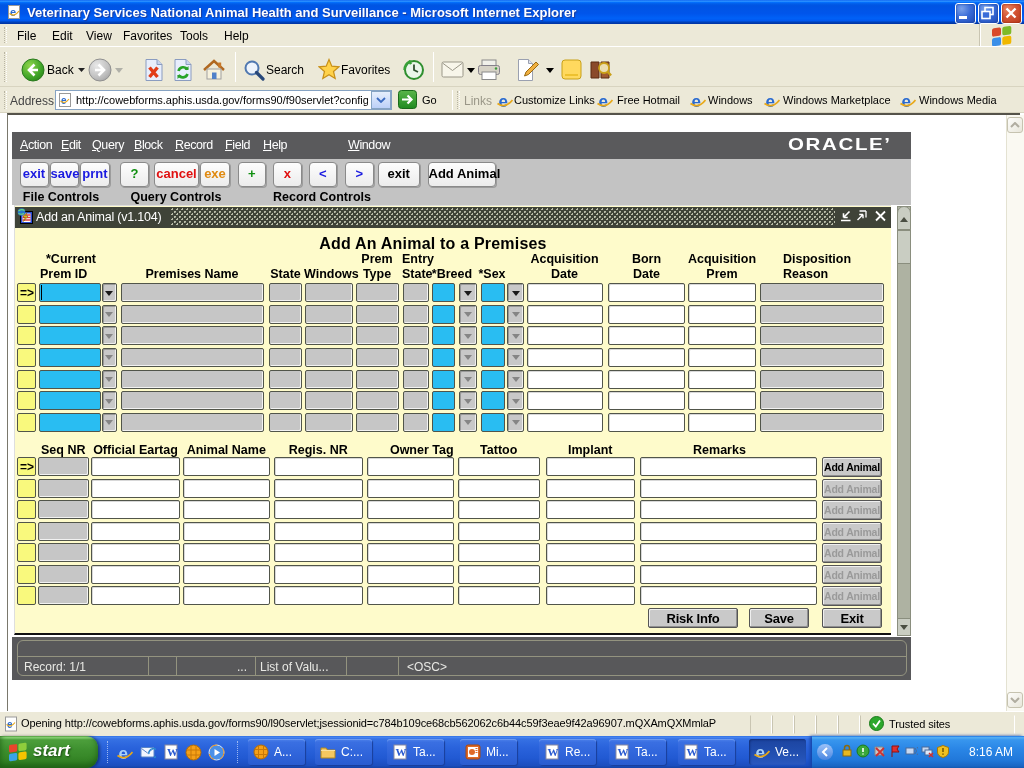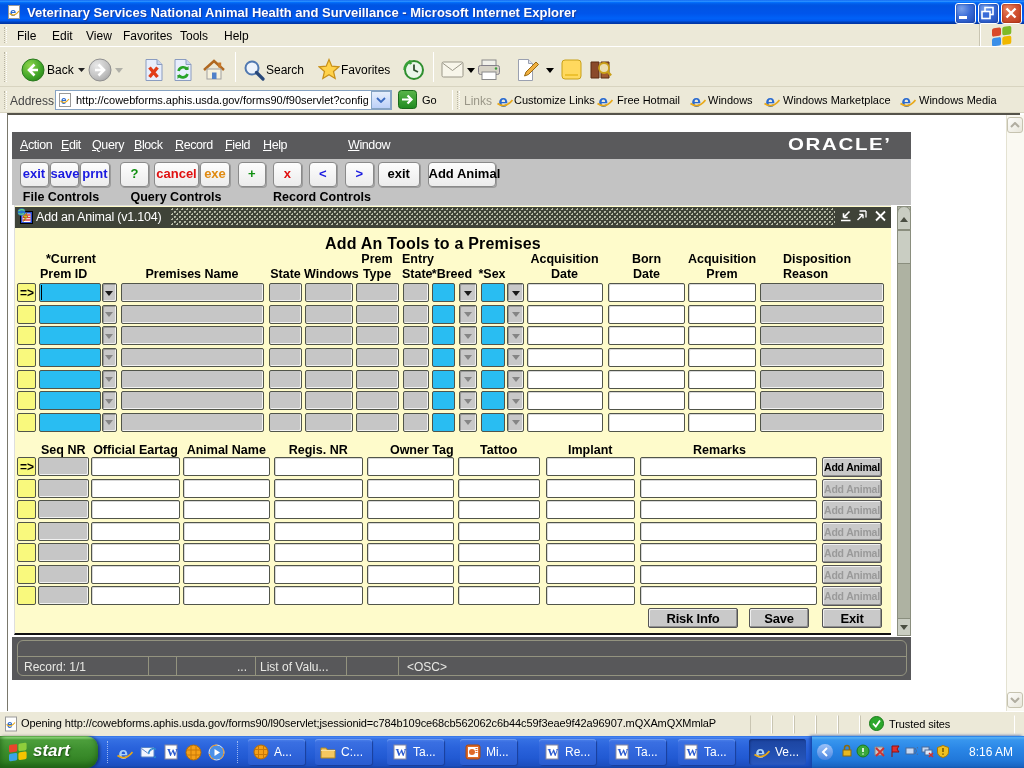--- a/index.html
+++ b/index.html
@@ -314,21 +314,21 @@
         <path d="M1.5 3 q3 -2.5 6 -0.5 M1.5 5.5 q3 1.5 5.5 0" stroke="#70d878" stroke-width="1.2" fill="none"></path>
         <path d="M10 4.5 l-4 4.5 h2.5 l-2 4.5 4.5 -5.5 h-2.5 z" fill="#ffe020" stroke="#806000" stroke-width="0.6"></path>
       </svg>
 <div class="abs" style="left:21px;top:4px;color:#fff;font-size:12.5px;letter-spacing:-0.2px;white-space:nowrap;">Add an Animal (v1.104)</div>
 <svg class="abs" style="left:825px;top:4px;" width="50" height="14" viewBox="0 0 50 14">
         <path d="M9.5 1.5 L3.5 7.5 M3.5 7.5 v-4.2 M3.5 7.5 h4.2 M1 10.5 h9.5" stroke="#fff" stroke-width="1.6" fill="none"></path>
         <path d="M17.5 10 L23 4.5 M23 4.5 h-3.8 M23 4.5 v3.8" stroke="#fff" stroke-width="1.4" fill="none"></path>
         <path d="M19.5 1 h6.5 M26 1 v6.5" stroke="#fff" stroke-width="1.3" fill="none"></path>
         <path d="M36 1.5 L45 10.5 M45 1.5 L36 10.5" stroke="#fff" stroke-width="1.8" fill="none"></path>
       </svg>
-<div class="abs" style="left:228px;top:29px;width:380px;text-align:center;font-weight:bold;font-size:16px;letter-spacing:0.2px;">Add An Tools to a Premises</div>
+<div class="abs" style="left:228px;top:29px;width:380px;text-align:center;font-weight:bold;font-size:16px;letter-spacing:0.2px;">Add An Animal to a Premises</div>
 <div class="flabel abs" style="left:25px;top:46px;width:62px;text-align:center;">*Current</div>
 <div class="flabel abs" style="left:25px;top:61px;width:62px;text-align:left;">Prem ID</div>
 <div class="flabel abs" style="left:105px;top:61px;width:144px;text-align:center;">Premises Name</div>
 <div class="flabel abs" style="left:254px;top:61px;width:33px;text-align:center;">State</div>
 <div class="flabel abs" style="left:289px;top:61px;width:49px;text-align:center;">Windows</div>
 <div class="flabel abs" style="left:340px;top:46px;width:44px;text-align:center;">Prem</div>
 <div class="flabel abs" style="left:340px;top:61px;width:44px;text-align:center;">Type</div>
 <div class="flabel abs" style="left:387px;top:46px;width:27px;text-align:center;">Entry</div>
 <div class="flabel abs" style="left:387px;top:61px;width:27px;text-align:center;">State</div>
 <div class="flabel abs" style="left:415px;top:61px;width:44px;text-align:center;">*Breed</div>

